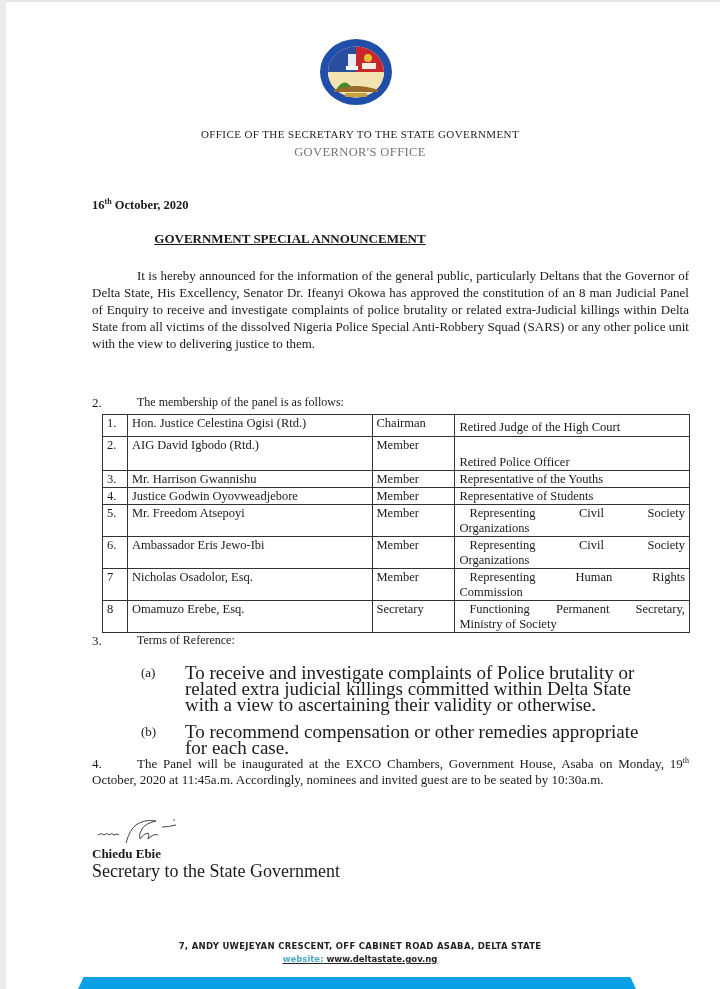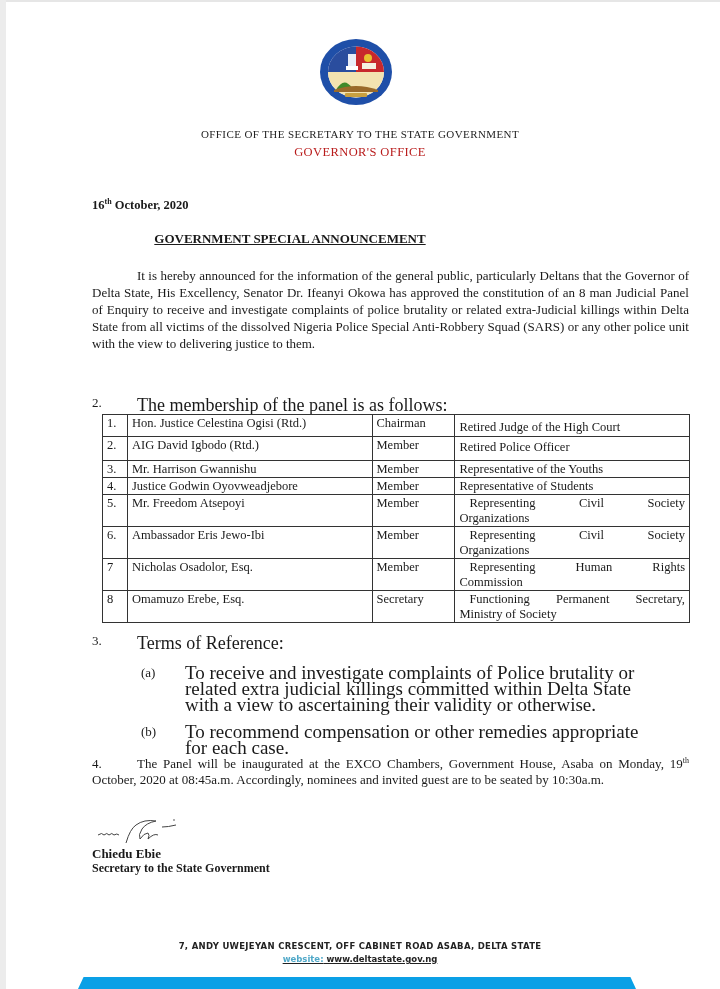--- a/index.html
+++ b/index.html
@@ -4,48 +4,48 @@
 <style>
   * { box-sizing: border-box; margin: 0; padding: 0; }
   html, body { width: 720px; height: 989px; background: #ffffff; overflow: hidden; }
   body { position: relative; font-family: "Liberation Serif", "DejaVu Serif", serif; color: #1a1a1a; }
   .left-edge { position: absolute; left: 0; top: 0; width: 6px; height: 989px; background: #ececec; }
   .top-edge { position: absolute; left: 0; top: 0; width: 720px; height: 2px; background: #e6e6e6; }
 
   .logo { position: absolute; left: 318px; top: 38px; width: 76px; height: 68px; }
 
   .hdr1 { position: absolute; left: 0; width: 720px; top: 128px; text-align: center; font-size: 11px; letter-spacing: 0.4px; color: #222; }
-  .hdr2 { position: absolute; left: 0; width: 720px; top: 145px; text-align: center; font-size: 12.5px; letter-spacing: 0.4px; color: #b91c1c; }
+  .hdr2 { position: absolute; left: 0; width: 720px; top: 145px; text-align: center; font-size: 12.5px; letter-spacing: 0.4px; color: #737373; }
 
   .date { position: absolute; left: 92px; top: 198px; font-size: 12.5px; font-weight: bold; }
   .date sup { font-size: 8px; vertical-align: super; line-height: 0; }
   .title { position: absolute; left: 0; width: 580px; top: 231px; text-align: center; font-size: 13px; font-weight: bold; text-decoration: underline; }
 
   .para { position: absolute; left: 92px; width: 597px; font-size: 13px; line-height: 17px; text-align: justify; }
   .p1 { top: 267px; text-indent: 45px; }
 
   .sec-num { position: absolute; font-size: 13px; }
-  .sec-text { position: absolute; font-size: 18px; }
+  .sec-text { position: absolute; font-size: 12px; }
 
   table.members { position: absolute; left: 102px; top: 414px; width: 588px; border-collapse: collapse; font-size: 12.5px; line-height: 15px; }
   table.members td { border: 1px solid #333; padding: 1px 4px 0 4px; vertical-align: top; }
   table.members td.num { width: 25px; }
   table.members td.name { width: 245px; }
   table.members td.role { width: 83px; }
   table.members td.desc { width: 235px; }
   .just { text-align: justify; text-align-last: justify; display: block; margin-left: 10px; }
 
   .sub-label { position: absolute; font-size: 13px; }
   .sub-text { position: absolute; font-size: 19px; line-height: 16px; }
 
   .p4 { top: 756px; line-height: 16px; }
 
   .signature { position: absolute; left: 96px; top: 815px; width: 90px; height: 30px; }
   .sig-name { position: absolute; left: 92px; top: 846px; font-size: 13px; font-weight: bold; }
-  .sig-title { position: absolute; left: 92px; top: 861px; font-size: 12px; font-weight: bold; }
+  .sig-title { position: absolute; left: 92px; top: 861px; font-size: 18px; }
 
   .footer-addr { position: absolute; left: 0; width: 720px; top: 941px; text-align: center; font-family: "DejaVu Sans", sans-serif; font-size: 8.5px; font-weight: bold; letter-spacing: 0.3px; color: #222; }
   .footer-web { position: absolute; left: 0; width: 720px; top: 954px; text-align: center; font-family: "DejaVu Sans", sans-serif; font-size: 8.5px; font-weight: bold; color: #222; text-decoration: underline; }
   .footer-web .lbl { color: #4fa8c8; }
   .footer-bar { position: absolute; left: 78px; top: 977px; width: 558px; height: 12px; background: #0aa0e6; clip-path: polygon(1% 0, 99% 0, 100% 100%, 0 100%); }
 </style>
 </head>
 <body>
 
 <div class="top-edge"></div>
@@ -85,21 +85,21 @@
       <tr style="height:22px;">
     <td class="num">1.</td>
     <td class="name">Hon. Justice Celestina Ogisi (Rtd.)</td>
     <td class="role">Chairman</td>
     <td class="desc" style="padding-top:5px;">Retired Judge of the High Court</td>
   </tr>
   <tr style="height:24px;">
     <td class="num">2.</td>
     <td class="name">AIG David Igbodo (Rtd.)</td>
     <td class="role">Member</td>
-    <td class="desc" style="padding-top:3px;">Retired Police Officer</td>
+    <td class="desc" style="padding-top:18px;">Retired Police Officer</td>
   </tr>
   <tr style="height:17px;">
     <td class="num">3.</td>
     <td class="name">Mr. Harrison Gwannishu</td>
     <td class="role">Member</td>
     <td class="desc">Representative of the Youths</td>
   </tr>
   <tr style="height:16px;">
     <td class="num">4.</td>
     <td class="name">Justice Godwin Oyovweadjebore</td>
@@ -135,21 +135,21 @@
 
 <div class="sec-num" style="left:92px; top:633px;">3.</div>
 <div class="sec-text" style="left:137px; top:633px;">Terms of Reference:</div>
 
 <div class="sub-label" style="left:141px; top:665px;">(a)</div>
 <div class="sub-text" style="left:185px; top:665px; width:450px;">To receive and investigate complaints of Police brutality or related extra judicial killings committed within Delta State with a view to ascertaining their validity or otherwise.</div>
 
 <div class="sub-label" style="left:141px; top:724px;">(b)</div>
 <div class="sub-text" style="left:185px; top:724px; width:460px;">To recommend compensation or other remedies appropriate for each case.</div>
 
-<div class="para p4"><span style="display:inline-block; width:45px;">4.</span><span>The Panel will be inaugurated at the EXCO Chambers, Government House, Asaba on Monday, 19</span><sup style="font-size:8px; line-height:0;">th</sup><span> October, 2020 at 08:45a.m. Accordingly, nominees and invited guest are to be seated by 10:30a.m.</span></div>
+<div class="para p4"><span style="display:inline-block; width:45px;">4.</span><span>The Panel will be inaugurated at the EXCO Chambers, Government House, Asaba on Monday, 19</span><sup style="font-size:8px; line-height:0;">th</sup><span> October, 2020 at 11:45a.m. Accordingly, nominees and invited guest are to be seated by 10:30a.m.</span></div>
 
 <div class="signature">
   <svg width="90" height="30" viewBox="0 0 90 30">
     <path d="M2 20 q4 -3 6 0 q3 -3 5 0 q3 -3 5 0 q3 -2 5 0" stroke="#444" stroke-width="1" fill="none"></path>
     <path d="M30 28 q4 -14 10 -18 q8 -6 20 -4 q-10 2 -14 8 q-4 6 -2 10 q4 -6 8 -6 q2 2 0 6 q6 -6 10 -4" stroke="#444" stroke-width="1" fill="none"></path>
     <path d="M66 12 q6 0 14 -2" stroke="#444" stroke-width="1" fill="none"></path>
     <circle cx="78" cy="5" r="0.8" fill="#444"></circle>
   </svg>
 </div>
 <div class="sig-name">Chiedu Ebie</div>

